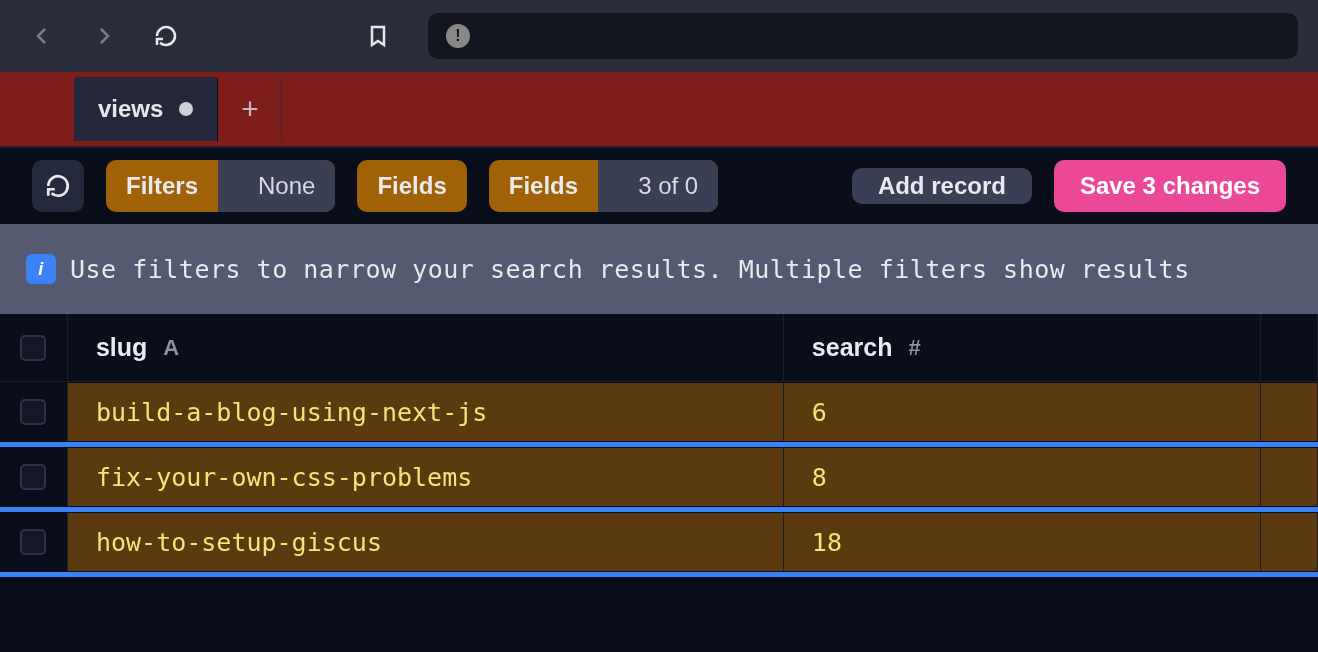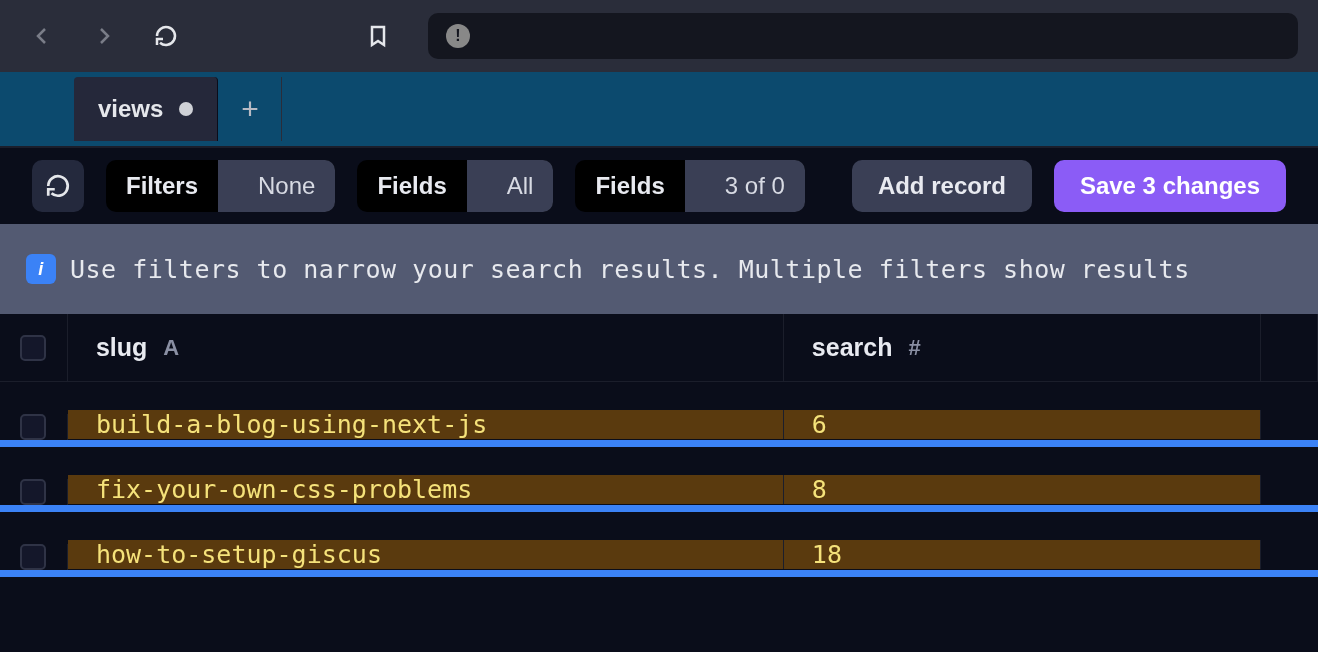--- a/index.html
+++ b/index.html
@@ -48,21 +48,21 @@
     color:#14161f;
     font-size:16px;
     font-weight:700;
   }
   .url-text { color: #e5e7eb; font-size: 25px; }
   .url-text .port { color: #9ca3af; }
 
   
   .tabs-row {
     height: 74px;
-    background: #0c4a6e;
+    background: #7f1d1d;
     display: flex;
     align-items: center;
     padding-left: 74px;
   }
   .tab {
     height: 64px;
     background: #25283a;
     border-radius: 4px 4px 0 0;
     display: flex;
     align-items: center;
@@ -91,21 +91,21 @@
     background: #0a0d1a;
     display: flex;
     align-items: center;
     padding: 0 32px;
     gap: 22px;
     border-top: 2px solid #1b1e2b;
   }
   .pill {
     display: flex;
     align-items: center;
-    background: #000000;
+    background: #a16207;
     border-radius: 10px;
     overflow: hidden;
     height: 52px;
   }
   .pill .seg {
     padding: 0 20px;
     display:flex; align-items:center;
     height:100%;
     font-weight:700;
     color:#e8eaf0;
@@ -120,33 +120,33 @@
   .icon-btn {
     width: 52px; height: 52px;
     background: #24293d;
     border-radius: 10px;
     display:flex; align-items:center; justify-content:center;
     color:#e5e7eb;
   }
   .icon-btn svg { width:26px; height:26px; }
   .spacer { flex:1; }
   .add-btn {
-    height:52px;
+    height:36px;
     padding:0 26px;
     background:#3a3f55;
     border-radius:10px;
     font-weight:700;
     color:#e8eaf0;
     font-size:24px;
     display:flex; align-items:center;
   }
   .save-btn {
     height:52px;
     padding:0 26px;
-    background:#8b5cf6;
+    background:#ec4899;
     border-radius:10px;
     font-weight:700;
     color:#fff;
     font-size:24px;
     display:flex; align-items:center;
   }
 
   
   .info-banner {
     background: #535a72;
@@ -207,22 +207,21 @@
     font-weight:600;
     font-size:22px;
   }
   .col-slug { width:736px; }
   .col-count { width:490px; }
   .col-rest { flex:1; }
 
   .trow {
     display:flex;
     height:65px;
-    border-bottom:7px solid #3b82f6;
-    align-items:flex-end;
+    border-bottom:5px solid #3b82f6;
   }
   .td {
     display:flex; align-items:center;
     padding:0 28px;
     font-family: ui-monospace, "SF Mono", Menlo, monospace;
     color:#f5e27a;
     font-size:25px;
     background:#5a3a0e;
     border-right:1px solid #1b1e2b;
     margin:1px 0;
@@ -272,21 +271,20 @@
         <path d="M3 12a9 9 0 1 1 3 6.7"></path>
         <path d="M3 21v-6h6"></path>
       </svg>
   </div>
   <div class="pill">
     <div class="seg">Filters</div>
     <div class="seg val">None</div>
   </div>
   <div class="pill">
     <div class="seg">Fields</div>
-    <div class="seg val">All</div>
   </div>
   <div class="pill">
     <div class="seg">Fields</div>
     <div class="seg val">3 of 0</div>
   </div>
   <div class="spacer"></div>
   <div class="add-btn">Add record</div>
   <div class="save-btn">Save 3 changes</div>
 </div>
 

